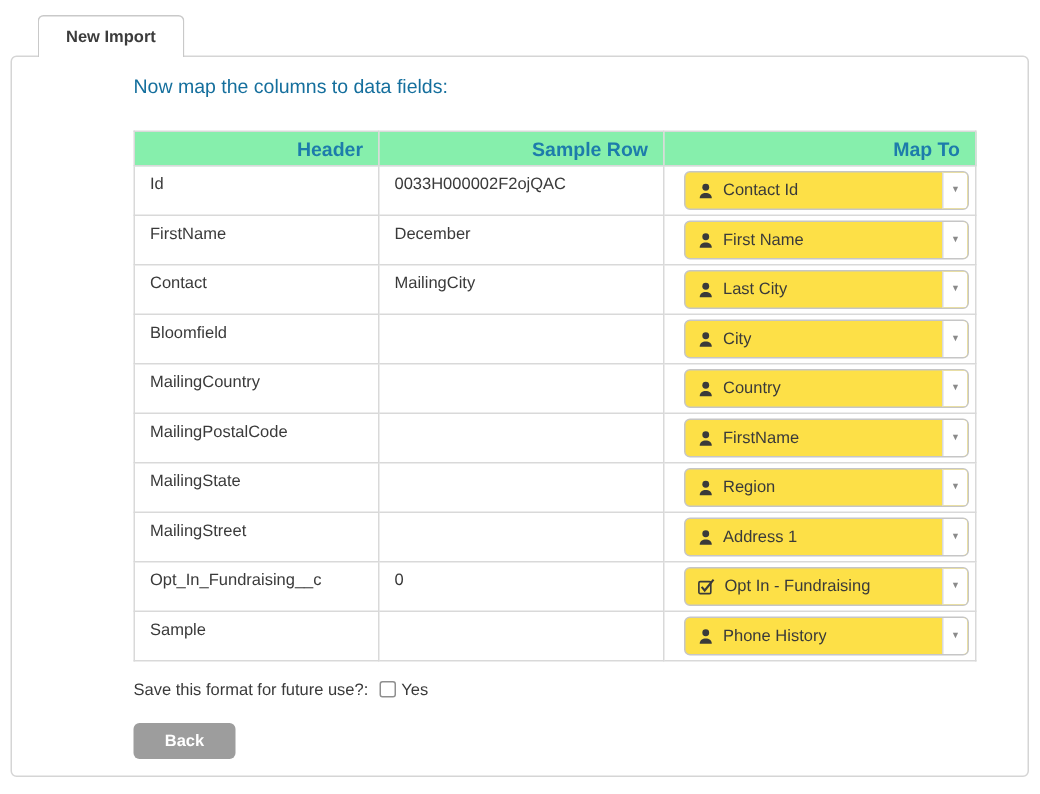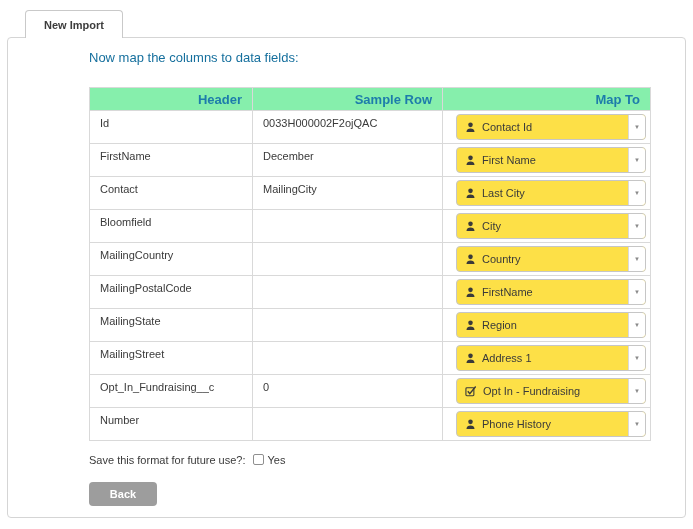--- a/index.html
+++ b/index.html
@@ -263,21 +263,21 @@
                   </svg>
                 </span>
                 <span class="select-label">Opt In - Fundraising</span>
               </div>
               <div class="select-caret">▼</div>
             </div>
           </td>
         </tr>
 
         <tr>
-          <td>Number</td>
+          <td>Sample</td>
           <td></td>
           <td class="map-cell">
             <div class="select">
               <div class="select-main">
                 <span class="row-icon" style="display: inline-flex;">
                   <svg width="11" height="11" viewBox="0 0 12 12">
                     <circle cx="6" cy="3.1" r="2.5" fill="#3a3a3a"></circle>
                     <path d="M1.6 11 C1.6 8.4 3.6 7.2 6 7.2 C8.4 7.2 10.4 8.4 10.4 11 Z" fill="#3a3a3a"></path>
                   </svg>
                 </span>

